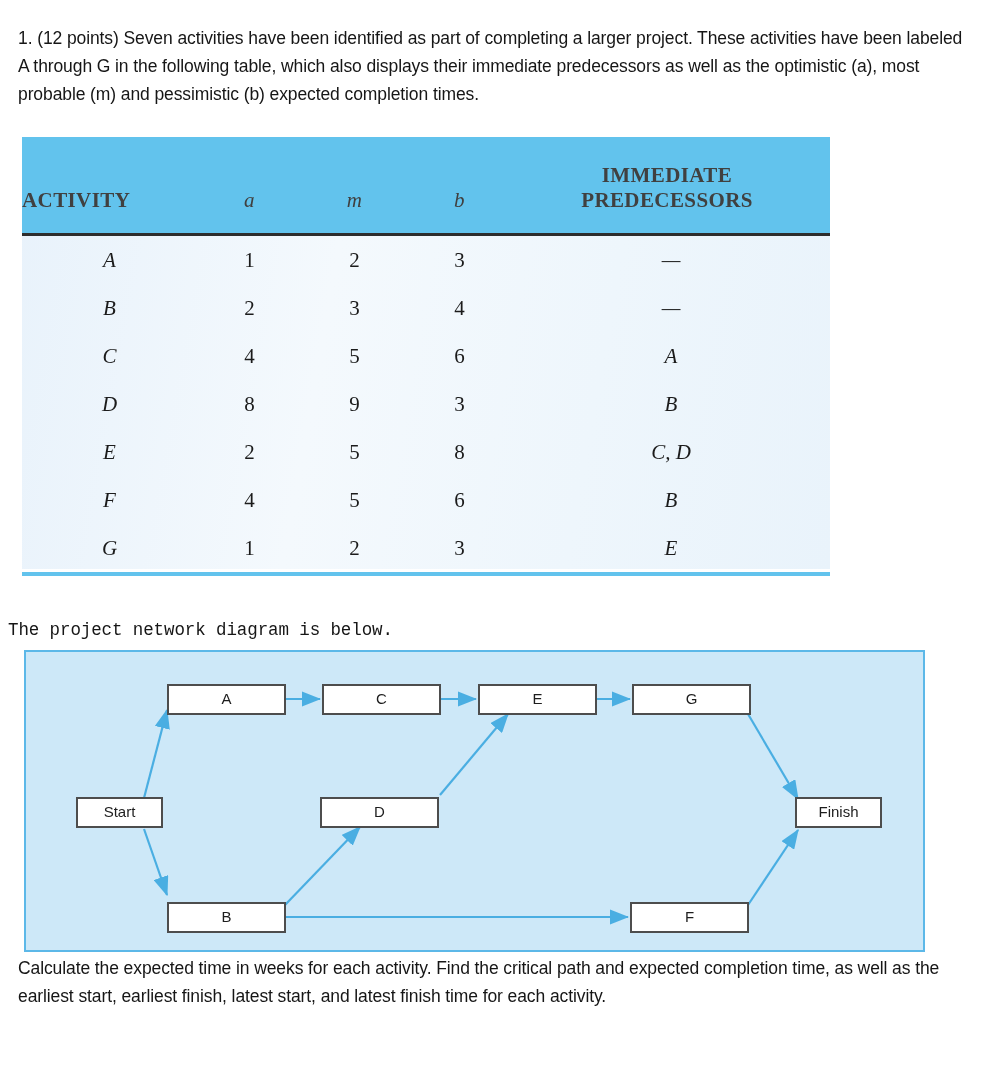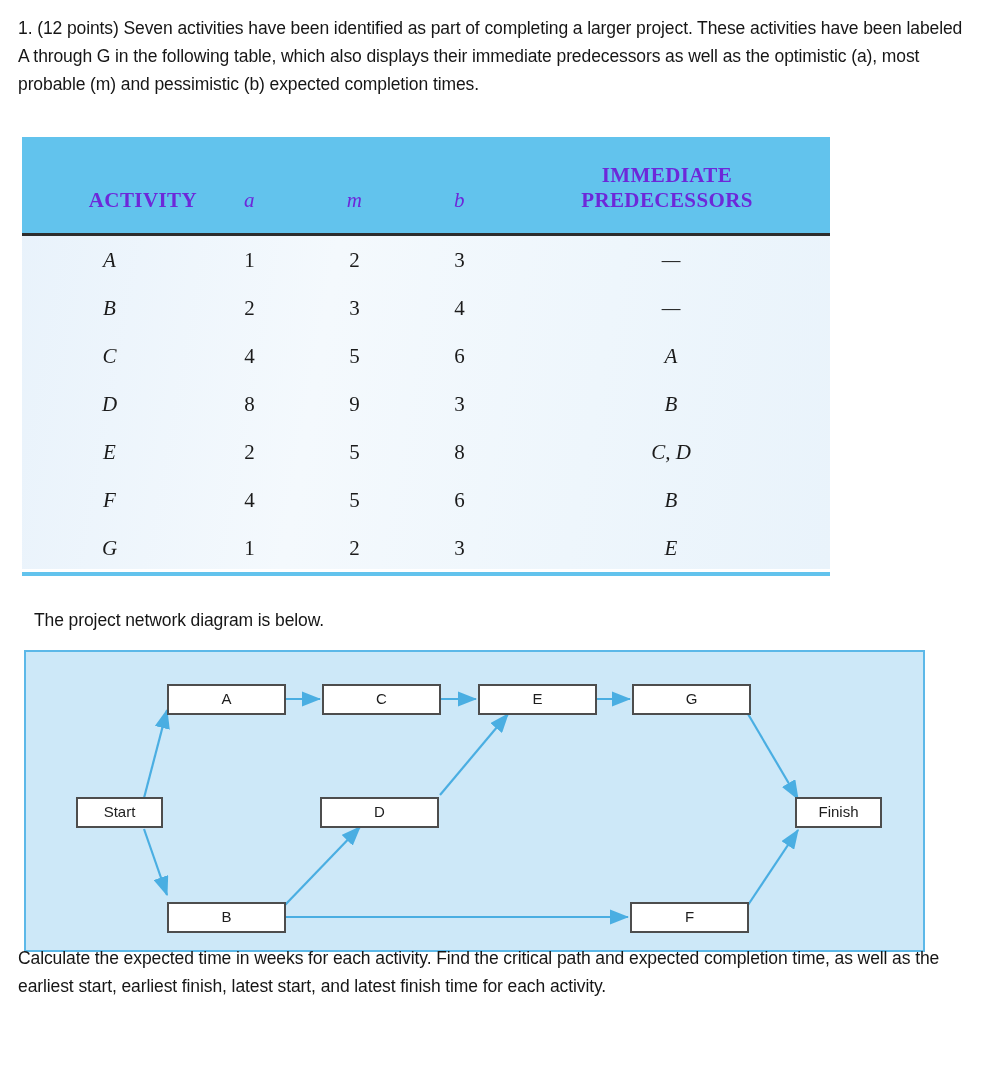--- a/index.html
+++ b/index.html
@@ -16,32 +16,34 @@
     overflow: hidden;
   }
 
   
   .prose {
     font-family: "Liberation Sans", sans-serif;
     font-size: 17.5px;
     line-height: 28px;
     color: #161616;
     letter-spacing: -0.1px;
+    margin-top: 10px;
   }
   #intro-text {
     position: absolute;
     left: 18px;
     top: 14px;
     width: 952px;
   }
   #network-caption {
     position: absolute;
-    left: 34px;
+    left: 8px;
     top: 606px;
     width: 600px;
+    font-family: Liberation Mono, monospace;
   }
   #outro-text {
     position: absolute;
     left: 18px;
     top: 944px;
     width: 940px;
   }
 
   
   #activity-table-wrap {
@@ -52,31 +54,31 @@
     height: 432px;
     background: linear-gradient(100deg,#e8f2fb 0%,#f4f9fd 38%,#eef6fc 70%,#e9f3fb 100%);
   }
   table.activity-table {
     border-collapse: collapse;
     width: 808px;
     table-layout: fixed;
   }
   table.activity-table thead th {
     background: #62c3ed;
-    color: #6d28d9;
+    color: #404040;
     font-family: "Liberation Serif", serif;
     font-weight: bold;
     font-size: 21px;
     letter-spacing: 0.4px;
     vertical-align: bottom;
     padding: 0 0 20px 0;
     height: 76px;
     border-bottom: 3px solid #2d2d2d;
   }
-  table.activity-table thead th.col-activity { text-align: right; }
+  table.activity-table thead th.col-activity { text-align: left; }
   table.activity-table thead th.col-num {
     font-style: italic;
     font-weight: normal;
     font-size: 21px;
     text-align: center;
   }
   table.activity-table thead th.col-pred {
     text-align: center;
     line-height: 25px;
     padding-right: 8px;

